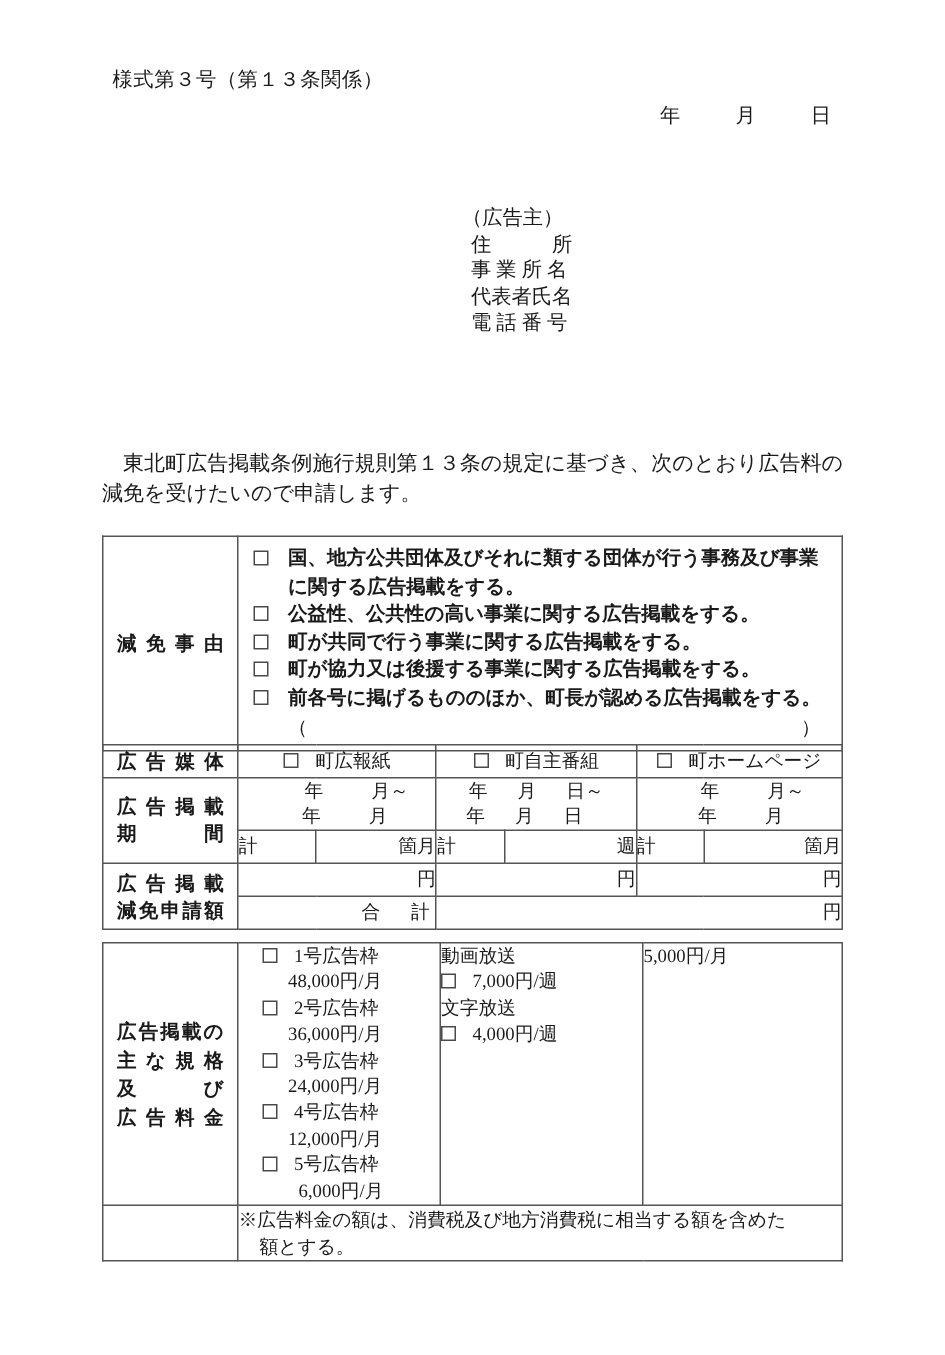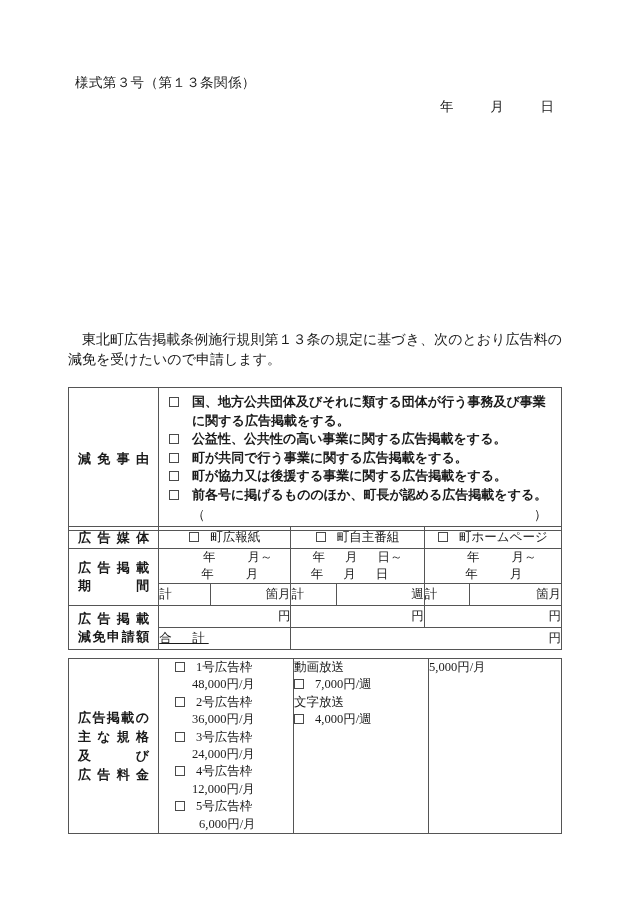--- a/index.html
+++ b/index.html
@@ -14,21 +14,20 @@
     color: #1a1a1a;
     position: relative;
     overflow: hidden;
     -webkit-font-smoothing: antialiased;
   }
   .page {
     position: absolute;
     left: 0; top: 0;
     width: 630px;
     height: 793px;
-    margin-top: 30px;
   }
 
   
   .form-no {
     position: absolute;
     left: 75px;
     top: 44px;
     font-size: 13.5px;
     letter-spacing: 0.4px;
     white-space: nowrap;
@@ -147,21 +146,21 @@
     text-align: center;
     font-size: 12.5px;
     line-height: 17px;
     padding: 2px 0 3px 0;
     white-space: nowrap;
   }
   .period-dates i { font-style: normal; display: inline-block; }
   .kei { text-align: left; padding-left: 10px; font-size: 12.5px; }
   .unit { text-align: right; padding-right: 7px; font-size: 12.5px; }
   .yen-cell { text-align: right; padding-right: 7px; font-size: 12.5px; }
-  .total-label { text-align: left; font-size: 12.5px; letter-spacing: 4px; text-decoration: underline; }
+  .total-label { text-align: right; font-size: 12.5px; letter-spacing: 4px; }
 
   
   #spec-table { left: 68px; top: 628px; width: 494px; }
   #spec-table td { vertical-align: top; }
   .spec-label {
     text-align: center;
     vertical-align: middle !important;
     font-size: 13px;
     line-height: 19px;
   }
@@ -203,20 +202,27 @@
 
   <div class="date-line">
     <span>年</span>
     <span class="gap-a"></span>
     <span>月</span>
     <span class="gap-b"></span>
     <span>日</span>
   </div>
 
 
+  <div class="advertiser">
+    <div class="adv-row adv-title">（広告主）</div>
+    <div class="adv-row">住　　　所</div>
+    <div class="adv-row">事 業 所 名</div>
+    <div class="adv-row">代表者氏名</div>
+    <div class="adv-row">電 話 番 号</div>
+  </div>
 
   <div class="intro">東北町広告掲載条例施行規則第１３条の規定に基づき、次のとおり広告料の減免を受けたいので申請します。</div>
 
   <table class="tbl" id="reasons-table">
     <colgroup>
         <col style="width:90px">
         <col>
       </colgroup>
     <tbody>
       <tr>
@@ -389,17 +395,24 @@
           </div>
           <div class="bcast-title">文字放送</div>
           <div class="bcast-price">
             <span class="chk"></span><span>4,000円/週</span>
           </div>
         </td>
         <td class="spec-col">
           <div class="single-price">5,000円/月</div>
         </td>
       </tr>
+      <tr>
+        <td class="blank-left"></td>
+        <td class="note-cell" colspan="3">
+          <div>※広告料金の額は、消費税及び地方消費税に相当する額を含めた</div>
+          <div class="l2">額とする。</div>
+        </td>
+      </tr>
     </tbody>
   </table>
 
 
 </div>
 
 </body></html>

